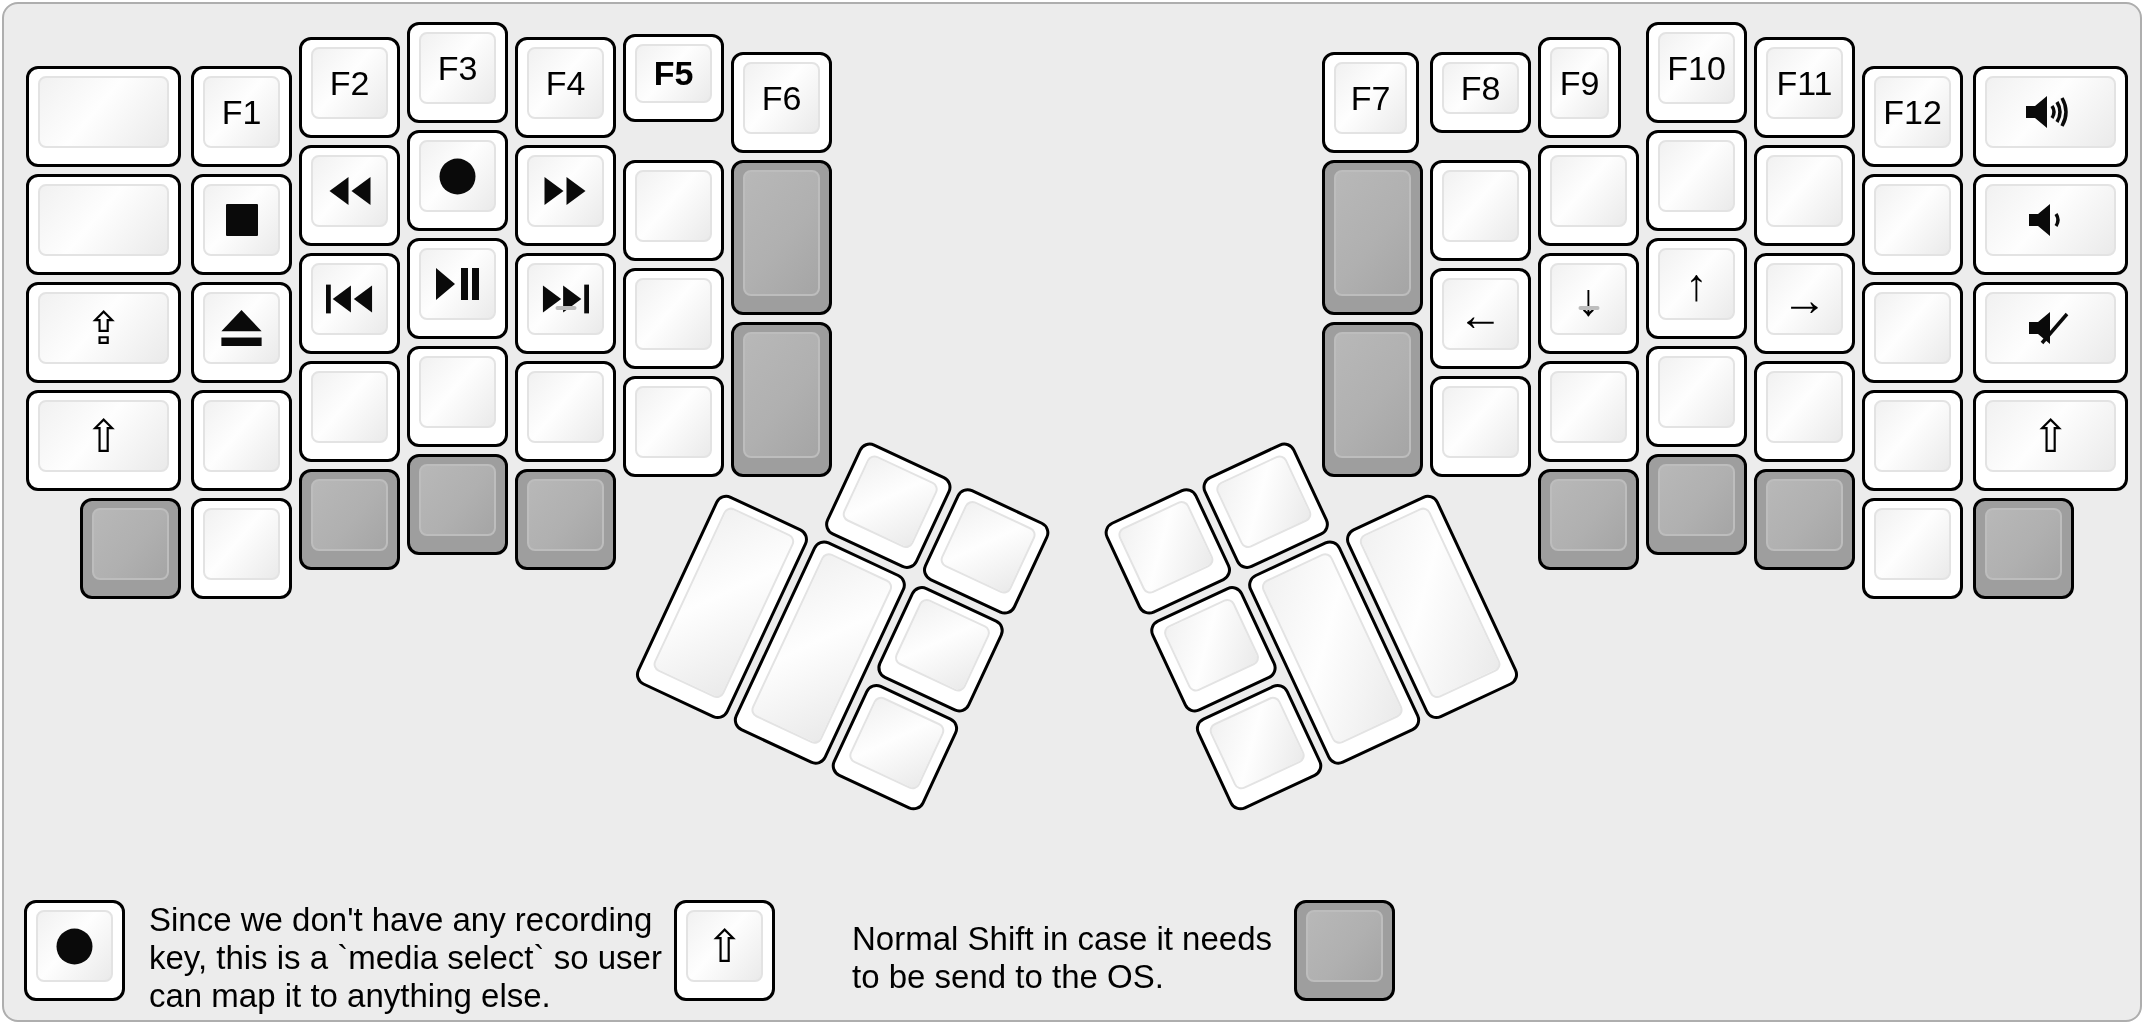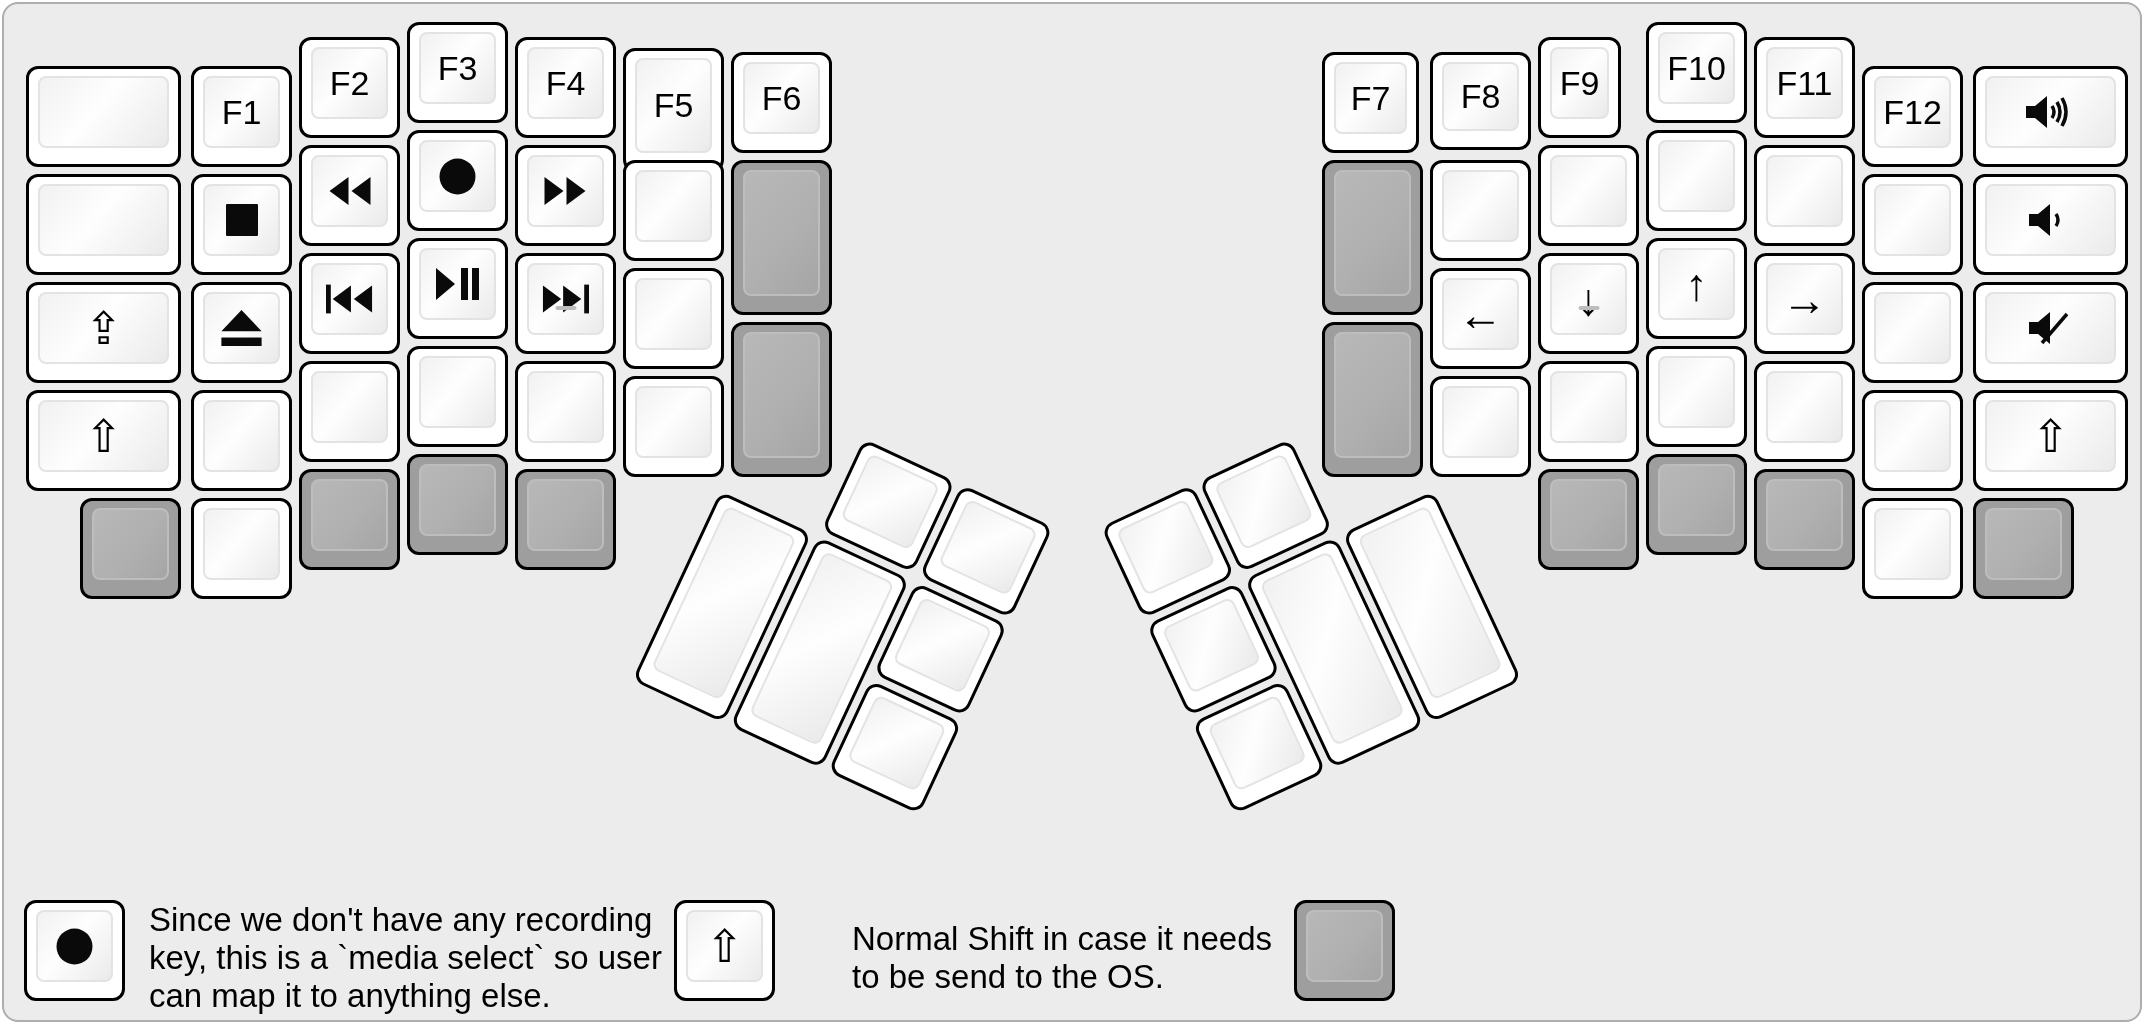--- a/index.html
+++ b/index.html
@@ -163,21 +163,21 @@
           </span>
           <div class="homing"></div>
         </div>
       </div>
       <div class="key" style="left: 511px; top: 357px; width: 101px; height: 101px;">
         <div class="cap"></div>
       </div>
       <div class="key gray" style="left: 511px; top: 465px; width: 101px; height: 101px;">
         <div class="cap"></div>
       </div>
-      <div class="key" style="left: 619px; top: 44px; width: 101px; height: 124px;">
+      <div class="key" style="left: 619px; top: 30px; width: 101px; height: 88px; font-weight: bold;">
         <div class="cap">
           <span class="flabel">F5</span>
         </div>
       </div>
       <div class="key" style="left: 619px; top: 156px; width: 101px; height: 101px;">
         <div class="cap"></div>
       </div>
       <div class="key" style="left: 619px; top: 264px; width: 101px; height: 101px;">
         <div class="cap"></div>
       </div>
@@ -202,21 +202,21 @@
         <div class="cap">
           <span class="flabel">F7</span>
         </div>
       </div>
       <div class="key gray" style="left: 1318px; top: 156px; width: 101px; height: 155px;">
         <div class="cap"></div>
       </div>
       <div class="key gray" style="left: 1318px; top: 318px; width: 101px; height: 155px;">
         <div class="cap"></div>
       </div>
-      <div class="key" style="left: 1426px; top: 48px; width: 101px; height: 98px;">
+      <div class="key" style="left: 1426px; top: 48px; width: 101px; height: 81px;">
         <div class="cap">
           <span class="flabel">F8</span>
         </div>
       </div>
       <div class="key" style="left: 1426px; top: 156px; width: 101px; height: 101px;">
         <div class="cap"></div>
       </div>
       <div class="key" style="left: 1426px; top: 264px; width: 101px; height: 101px;">
         <div class="cap">
           <span class="glyph">←</span>

